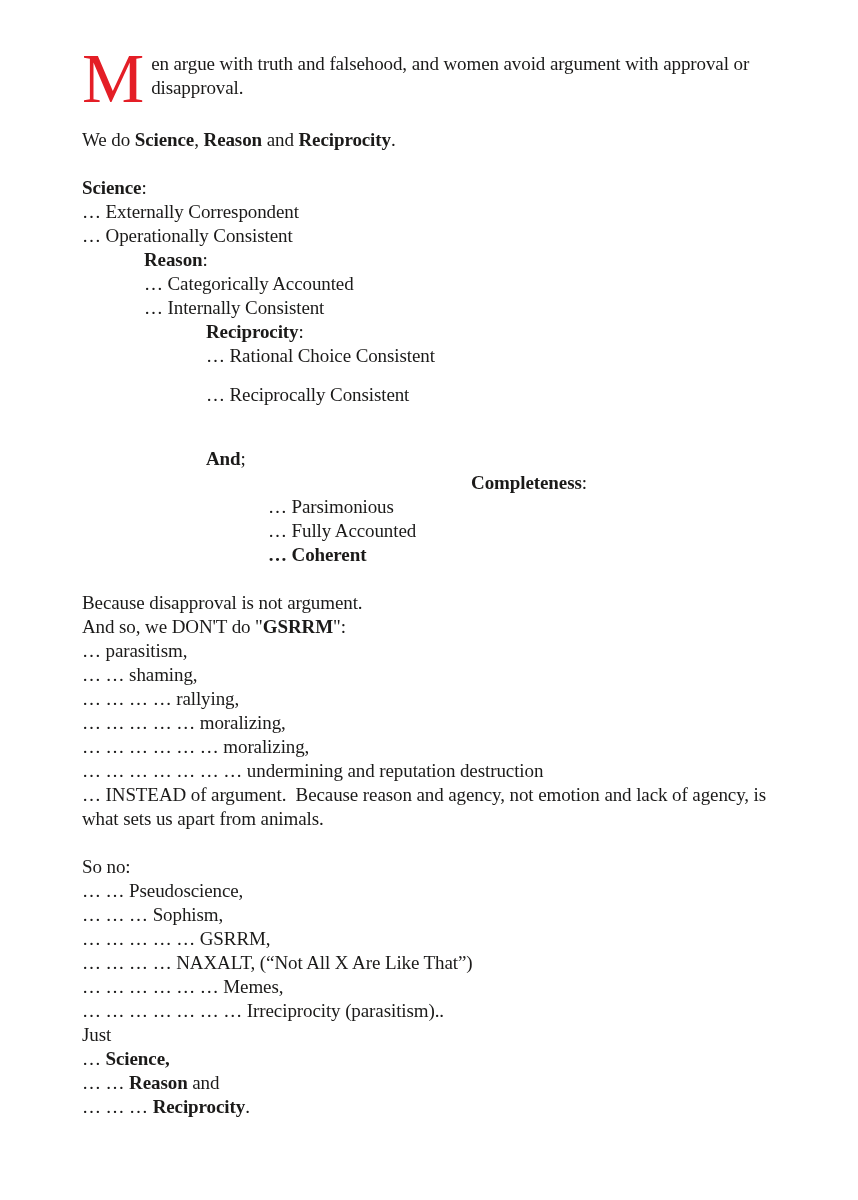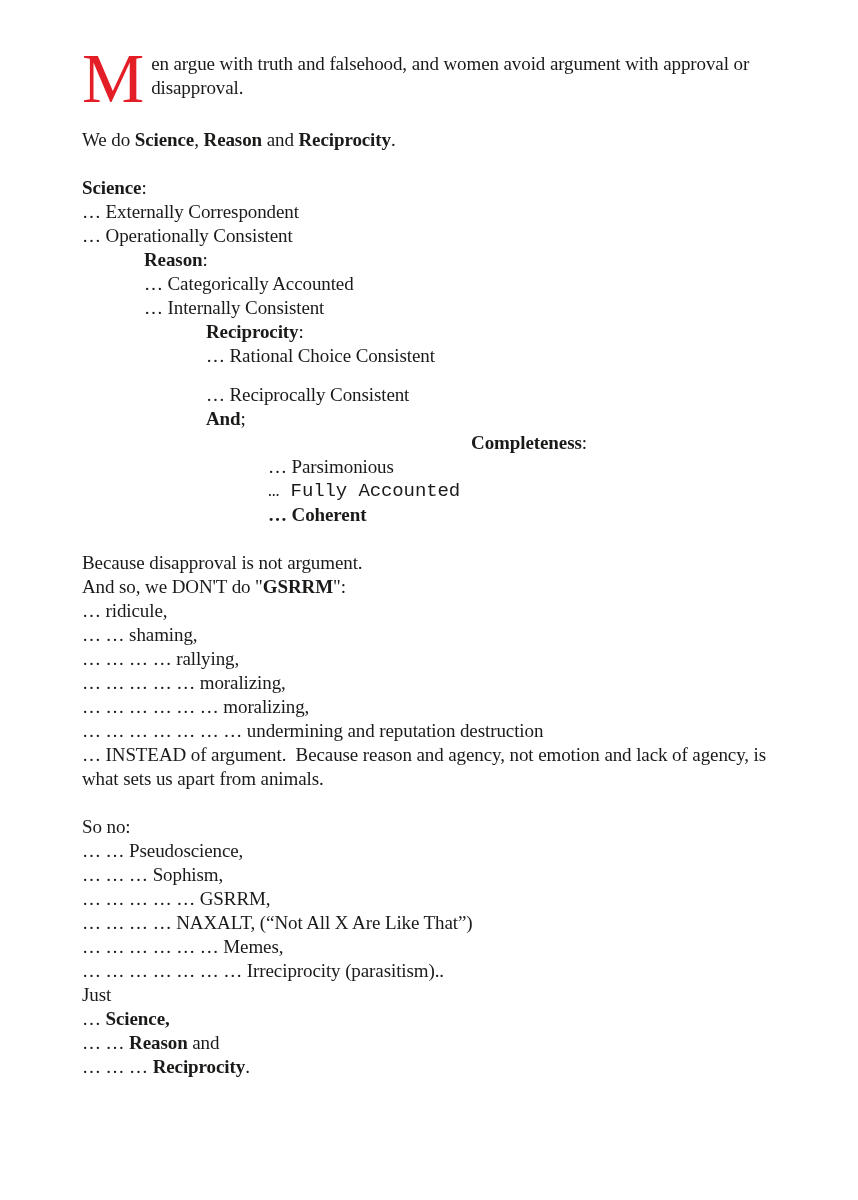--- a/index.html
+++ b/index.html
@@ -58,29 +58,29 @@
       <div class="spacer"></div>
       <div class="line"><b>Science</b><span>:</span></div>
       <div class="line"><span>… Externally Correspondent</span></div>
       <div class="line"><span>… Operationally Consistent</span></div>
       <div class="line" style="padding-left: 62px;"><b>Reason</b><span>:</span></div>
       <div class="line" style="padding-left: 62px;"><span>… Categorically Accounted</span></div>
       <div class="line" style="padding-left: 62px;"><span>… Internally Consistent</span></div>
       <div class="line" style="padding-left: 124px;"><b>Reciprocity</b><span>:</span></div>
       <div class="line" style="padding-left: 124px;"><span>… Rational Choice Consistent</span></div>
       <div class="line" style="padding-left: 124px; margin-top: 15px;"><span>… Reciprocally Consistent</span></div>
-      <div class="line" style="padding-left: 124px;"><b>And</b><span>;</span></div>
+      <div class="line" style="padding-left: 124px; margin-top: 40px;"><b>And</b><span>;</span></div>
       <div class="line" style="padding-left: 186px; text-align: center;"><b>Completeness</b><span>:</span></div>
       <div class="line" style="padding-left: 186px;"><span>… Parsimonious</span></div>
-      <div class="line" style="padding-left: 186px; font-family: Liberation Mono, monospace;"><span>… Fully Accounted</span></div>
+      <div class="line" style="padding-left: 186px;"><span>… Fully Accounted</span></div>
       <div class="line" style="padding-left: 186px; font-weight: bold;"><span>… Coherent</span></div>
       <div class="spacer"></div>
       <div class="line"><span>Because disapproval is not argument.</span></div>
       <div class="line"><span>And so, we DON'T do "</span><b>GSRRM</b><span>":</span></div>
-      <div class="line"><span>… ridicule,</span></div>
+      <div class="line"><span>… parasitism,</span></div>
       <div class="line"><span>… … shaming,</span></div>
       <div class="line"><span>… … … … rallying,</span></div>
       <div class="line"><span>… … … … … moralizing,</span></div>
       <div class="line"><span>… … … … … … moralizing,</span></div>
       <div class="line"><span>… … … … … … … undermining and reputation destruction</span></div>
       <div class="line"><span>… INSTEAD of argument.&nbsp; Because reason and agency, not emotion and lack of agency, is what sets us apart from animals.</span></div>
       <div class="spacer"></div>
       <div class="line"><span>So no:</span></div>
       <div class="line"><span>… … Pseudoscience,</span></div>
       <div class="line"><span>… … … Sophism,</span></div>

